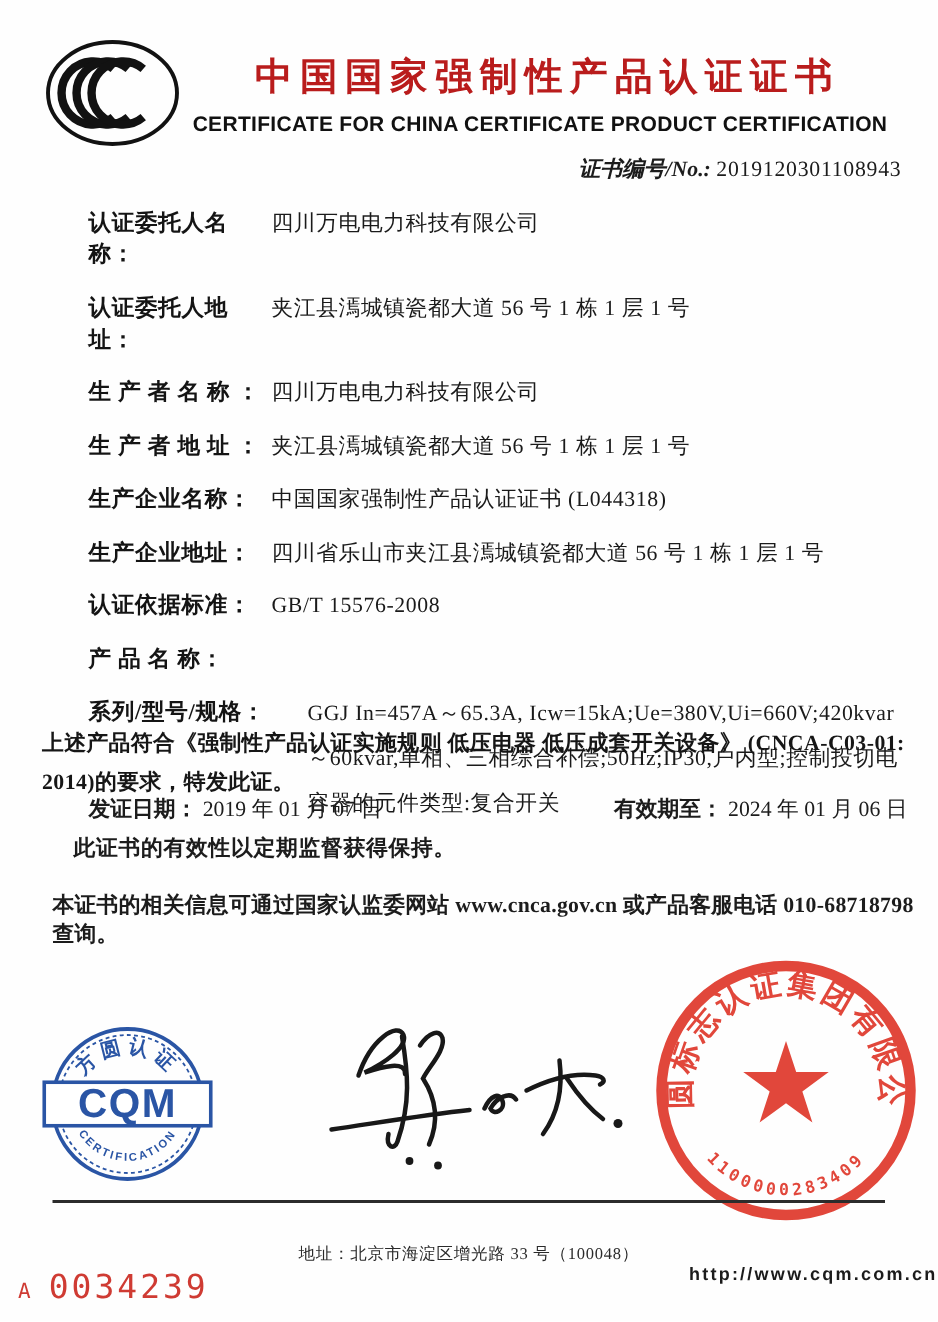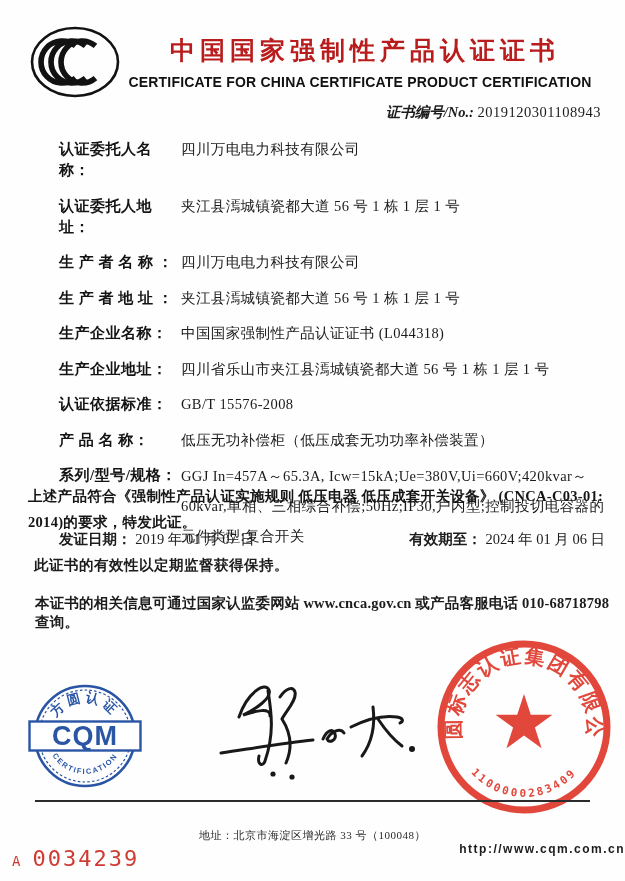--- a/index.html
+++ b/index.html
@@ -17,29 +17,29 @@
     letter-spacing:.2px;color:#111;}
   .certno{position:absolute;right:24px;top:103px;font-size:14.5px;}
   .certno .lbl{font-weight:bold;font-style:italic;margin-left:43px;}
   .certno .num{font-style:normal;font-weight:normal;letter-spacing:.5px;}
   
   .fields{position:absolute;left:35px;top:139px;width:575px;}
   .row{display:flex;align-items:flex-start;margin-bottom:14.5px;margin-left:24px;}
   .row .lbl{flex:0 0 122px;font-weight:bold;font-size:15px;line-height:21px;
     letter-spacing:.5px;color:#141414;}
   .row .val{flex:1;font-size:14.5px;line-height:21px;letter-spacing:.4px;color:#1a1a1a;}
-  .row.spec{margin-bottom:0;}
+  .row.spec{margin-bottom:0;gap:24px;}
   .row.spec .val{line-height:30px;margin-top:-4px;}
   
   .statement{position:absolute;left:28px;top:483px;width:577px;
     font-size:14.5px;line-height:26px;letter-spacing:.3px;font-weight:bold;color:#161616;}
   .dates{position:absolute;left:35px;right:20px;top:530px;display:flex;
     justify-content:space-between;font-size:14.5px;margin-left:24px;}
   .dates .lbl{font-weight:bold;}
-  .validity{position:absolute;left:34px;top:556px;font-size:14.5px;font-weight:bold;letter-spacing:.5px;}
+  .validity{position:absolute;left:49px;top:556px;font-size:14.5px;font-weight:bold;letter-spacing:.5px;}
   .infonote{position:absolute;left:35px;top:594px;font-size:14.5px;font-weight:bold;letter-spacing:.2px;}
   
   .cqm{position:absolute;left:28px;top:680px;}
   .sig{position:absolute;left:213px;top:673px;}
   .seal{position:absolute;left:434px;top:638px;}
   
   .rule{position:absolute;left:35px;right:35px;top:800px;border-top:2px solid #2c2c2c;}
   .f-org{position:absolute;left:0;top:804px;width:625px;text-align:center;
     font-weight:bold;font-size:16.5px;letter-spacing:3px;color:#151515;}
   .f-addr{position:absolute;left:0;top:828px;width:625px;text-align:center;
@@ -95,21 +95,20 @@
     <div class="row">
       <span class="lbl">生产企业地址：</span>
       <span class="val">四川省乐山市夹江县漹城镇瓷都大道 56 号 1 栋 1 层 1 号</span>
     </div>
     <div class="row">
       <span class="lbl">认证依据标准：</span>
       <span class="val">GB/T 15576-2008</span>
     </div>
     <div class="row">
       <span class="lbl">产 品 名 称：</span>
-      <span class="val">低压无功补偿柜（低压成套无功功率补偿装置）</span>
     </div>
     <div class="row spec">
       <span class="lbl">系列/型号/规格：</span>
       <span class="val">GGJ In=457A～65.3A, Icw=15kA;Ue=380V,Ui=660V;420kvar～60kvar,单相、三相综合补偿;50Hz;IP30,户内型;控制投切电容器的元件类型:复合开关</span>
     </div>
   </div>
 
   <div class="statement">上述产品符合《强制性产品认证实施规则 低压电器 低压成套开关设备》 (CNCA-C03-01: 2014)的要求，特发此证。</div>
 
   <div class="dates">

